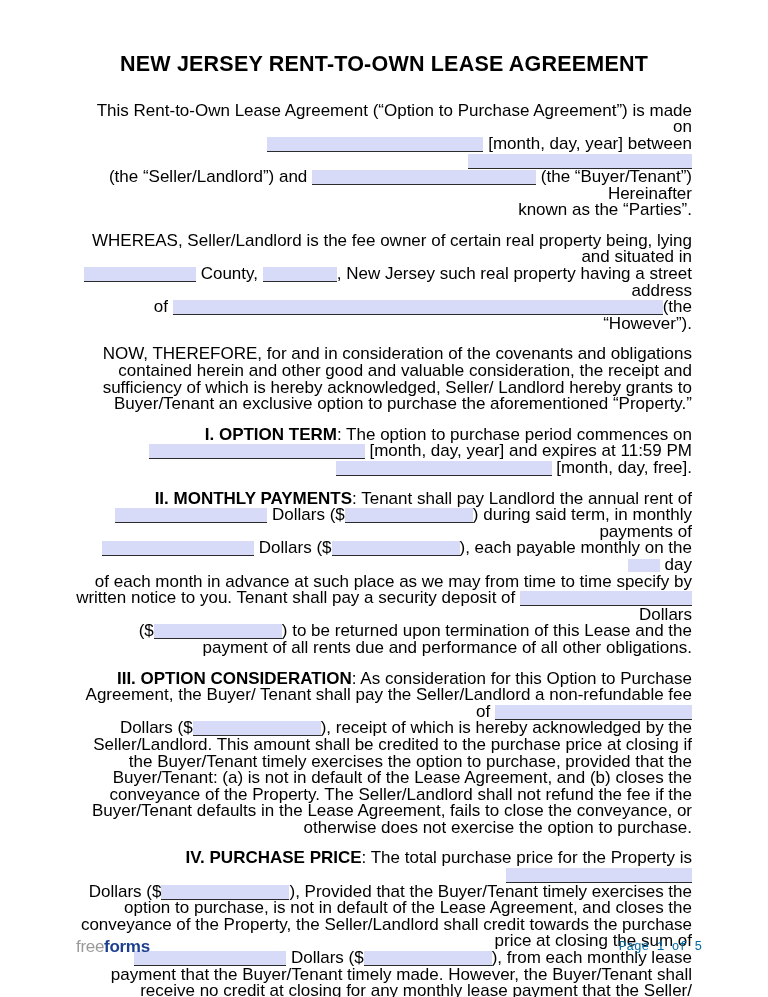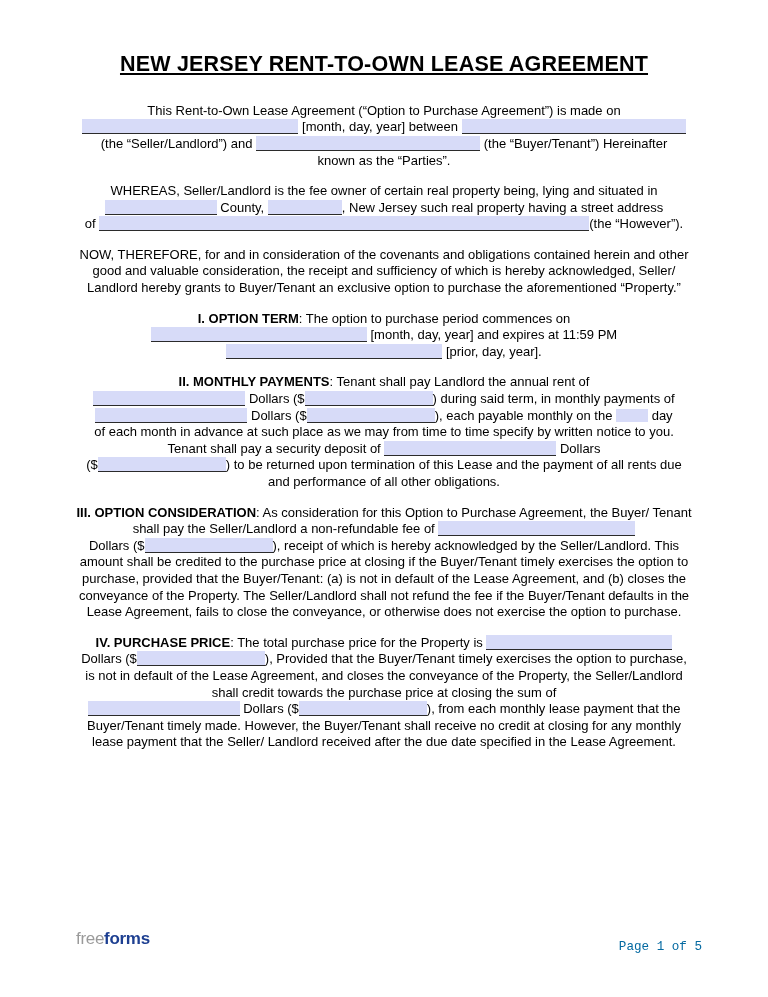--- a/index.html
+++ b/index.html
@@ -25,27 +25,26 @@
     top: 52px;
     width: 616px;
   }
   .doc-title {
     font-size: 21.5px;
     font-weight: bold;
     text-align: center;
     letter-spacing: 0.2px;
     margin: 0 0 26px 0;
     line-height: 1.15;
-    text-decoration: underline;
   }
   .para {
-    font-size: 13px;
+    font-size: 17px;
     line-height: 16.6px;
     margin: 0 0 14px 0;
-    text-align: center;
+    text-align: right;
   }
   .sec-head {
     font-weight: bold;
     margin-top: 13px;
   }
   
   .blank {
     display: inline-block;
     background: #d7dbf8;
     border-bottom: 1.3px solid #2b2b2b;
@@ -74,21 +73,21 @@
   .footer {
     position: absolute;
     left: 76px;
     right: 66px;
     bottom: 44px;
     height: 24px;
   }
   .logo {
     position: absolute;
     left: 0;
-    top: 0;
+    top: 8px;
     font-size: 17px;
     font-weight: bold;
     letter-spacing: -0.3px;
     text-align: center;
   }
   .logo .free { color: #9a9a9a; font-weight: normal; }
   .logo .forms { color: #1d3f91; font-weight: bold; }
   .page-num {
     position: absolute;
     right: 0;
@@ -129,21 +128,21 @@
 
 
     <p class="para">NOW, THEREFORE, for and in consideration of the covenants and obligations contained herein and other good and valuable consideration, the receipt and sufficiency of which is hereby acknowledged, Seller/ Landlord hereby grants to Buyer/Tenant an exclusive option to purchase the aforementioned “Property.”</p>
 
 
     <p class="para">
       <span class="sec-head">I. OPTION TERM</span><span>: The option to purchase period commences on</span><br>
       <span class="blank w-date"></span>
       <span>[month, day, year] and expires at 11:59 PM</span><br>
       <span class="blank w-date"></span>
-      <span>[prior, day, year].</span>
+      <span>[month, day, free].</span>
     </p>
 
     <p class="para">
       <span class="sec-head">II. MONTHLY PAYMENTS</span><span>: Tenant shall pay Landlord the annual rent of</span><br>
       <span class="blank w-lg"></span>
       <span>Dollars ($</span><span class="blank w-md"></span><span>) during said term, in monthly payments of</span><br>
       <span class="blank w-lg"></span>
       <span>Dollars ($</span><span class="blank w-md"></span><span>), each payable monthly on the</span>
       <span class="blank noline w-xs"></span>
       <span>day</span><br>

